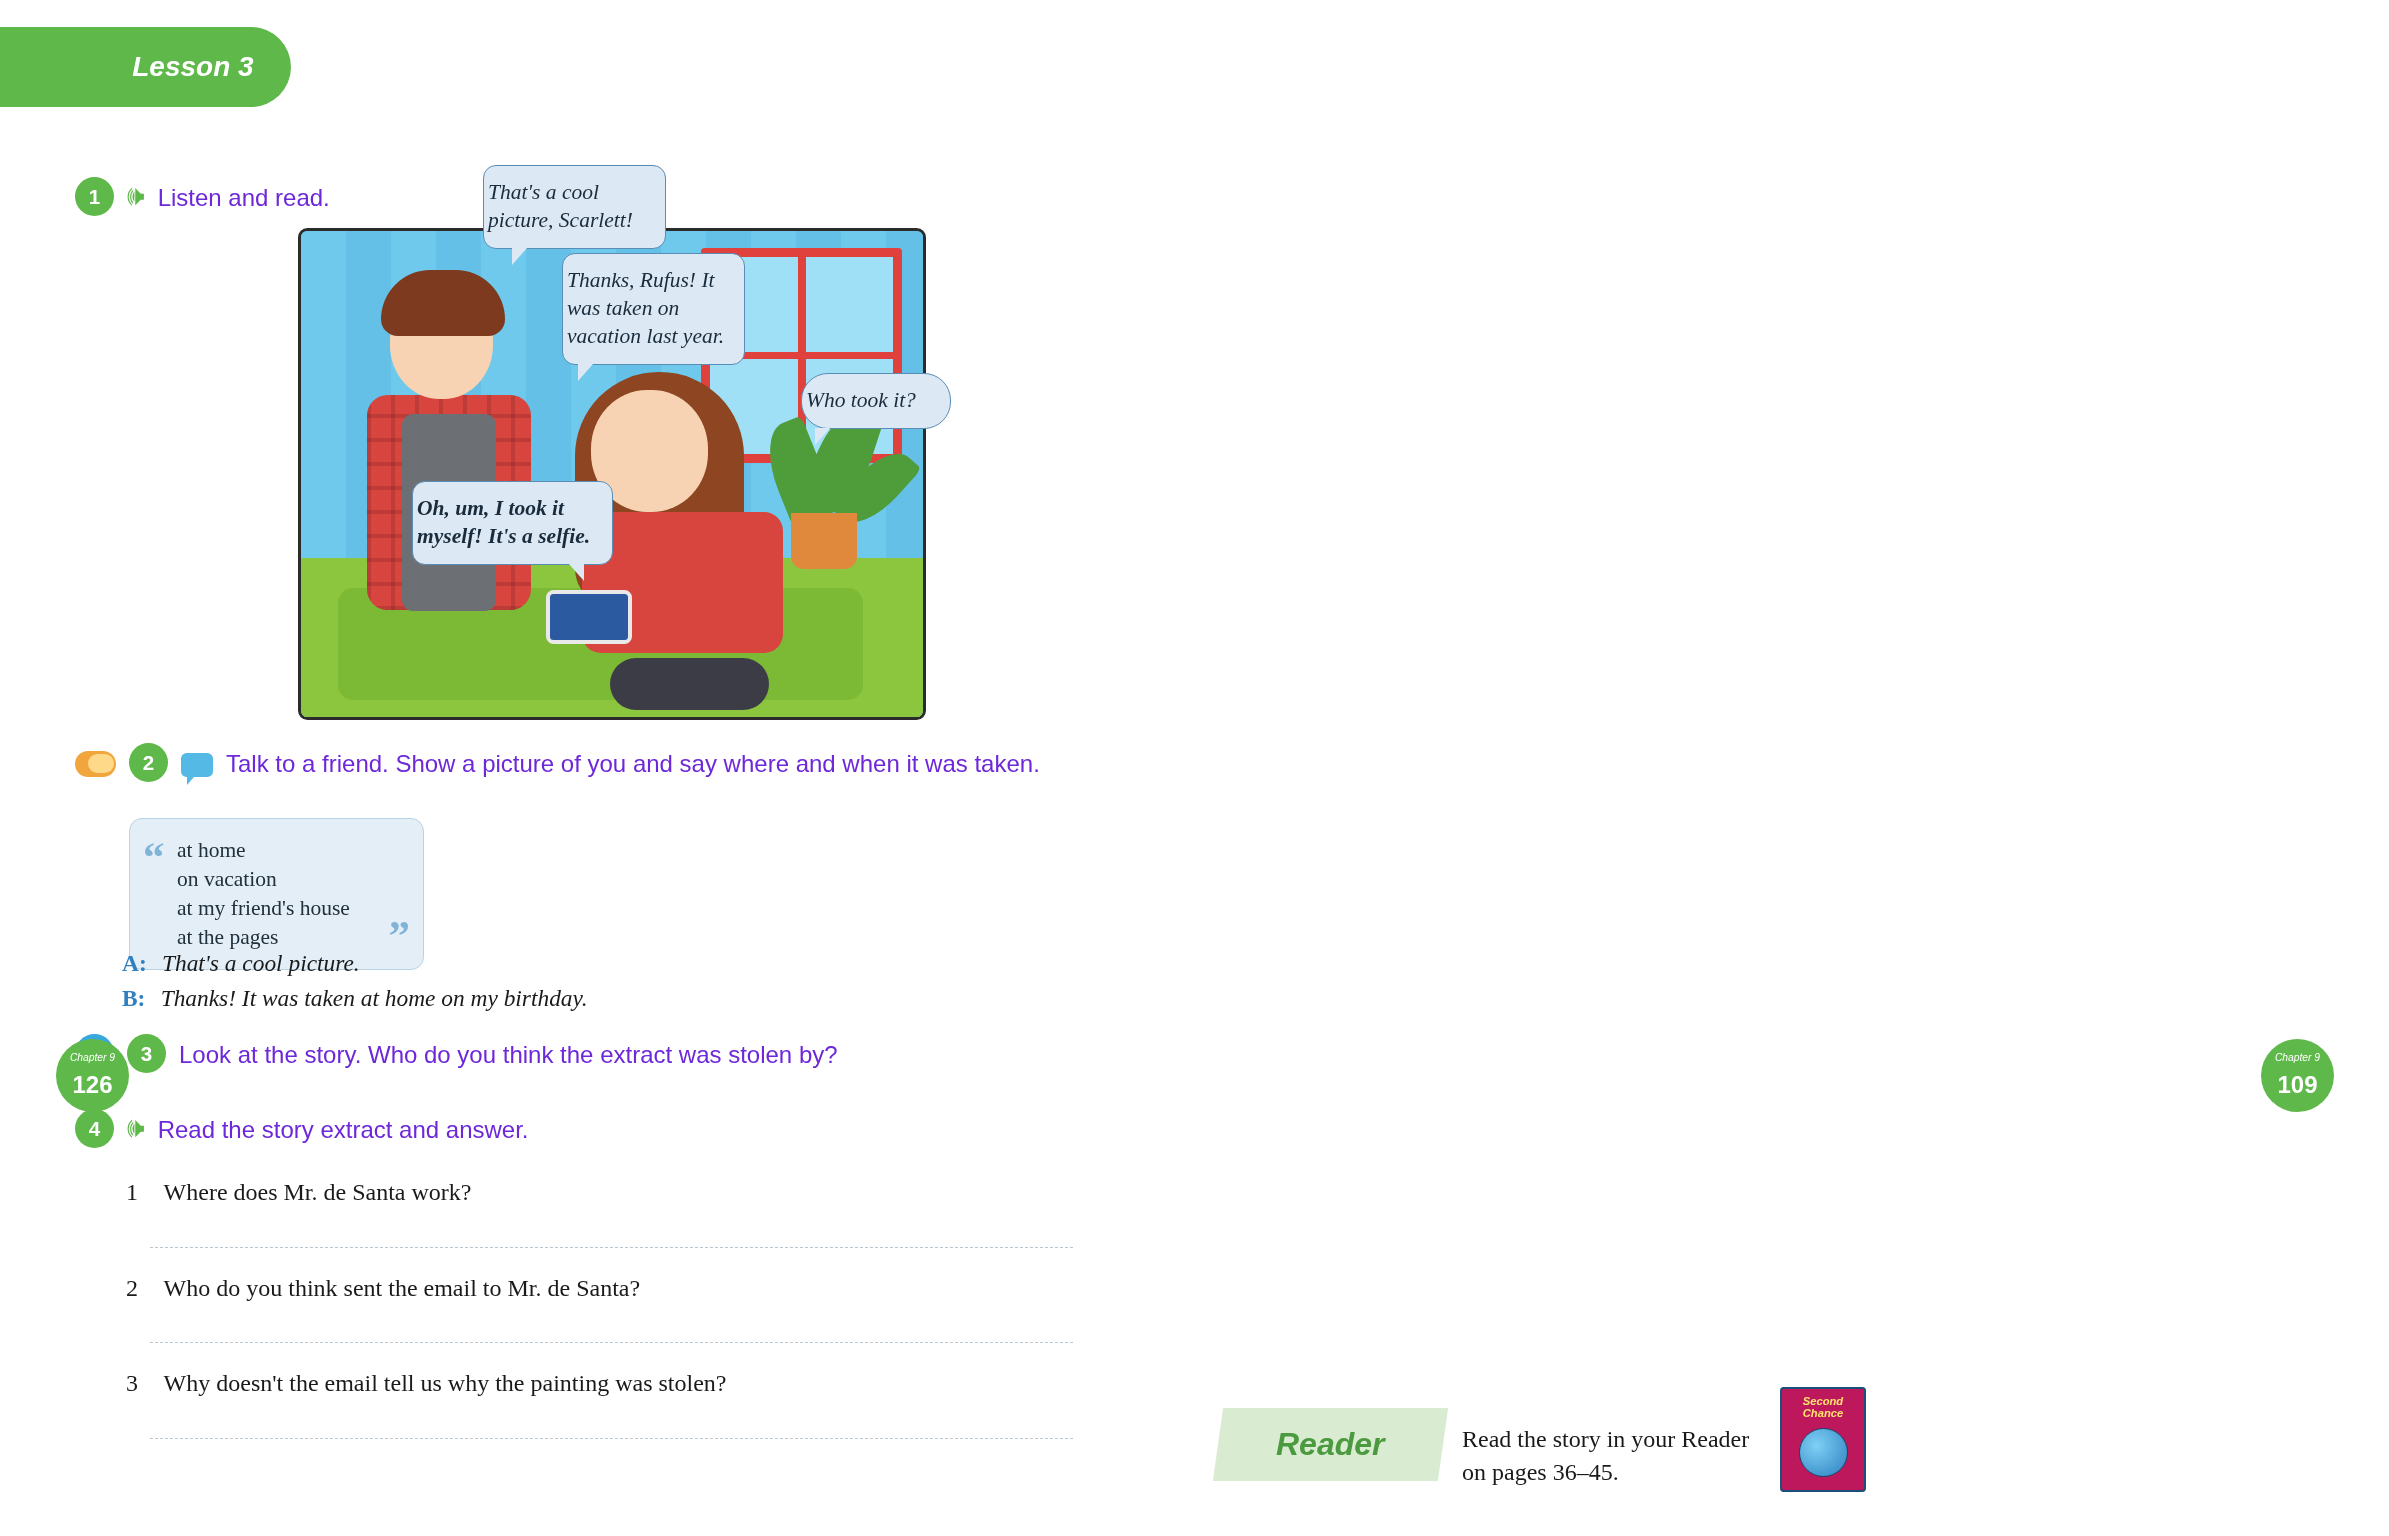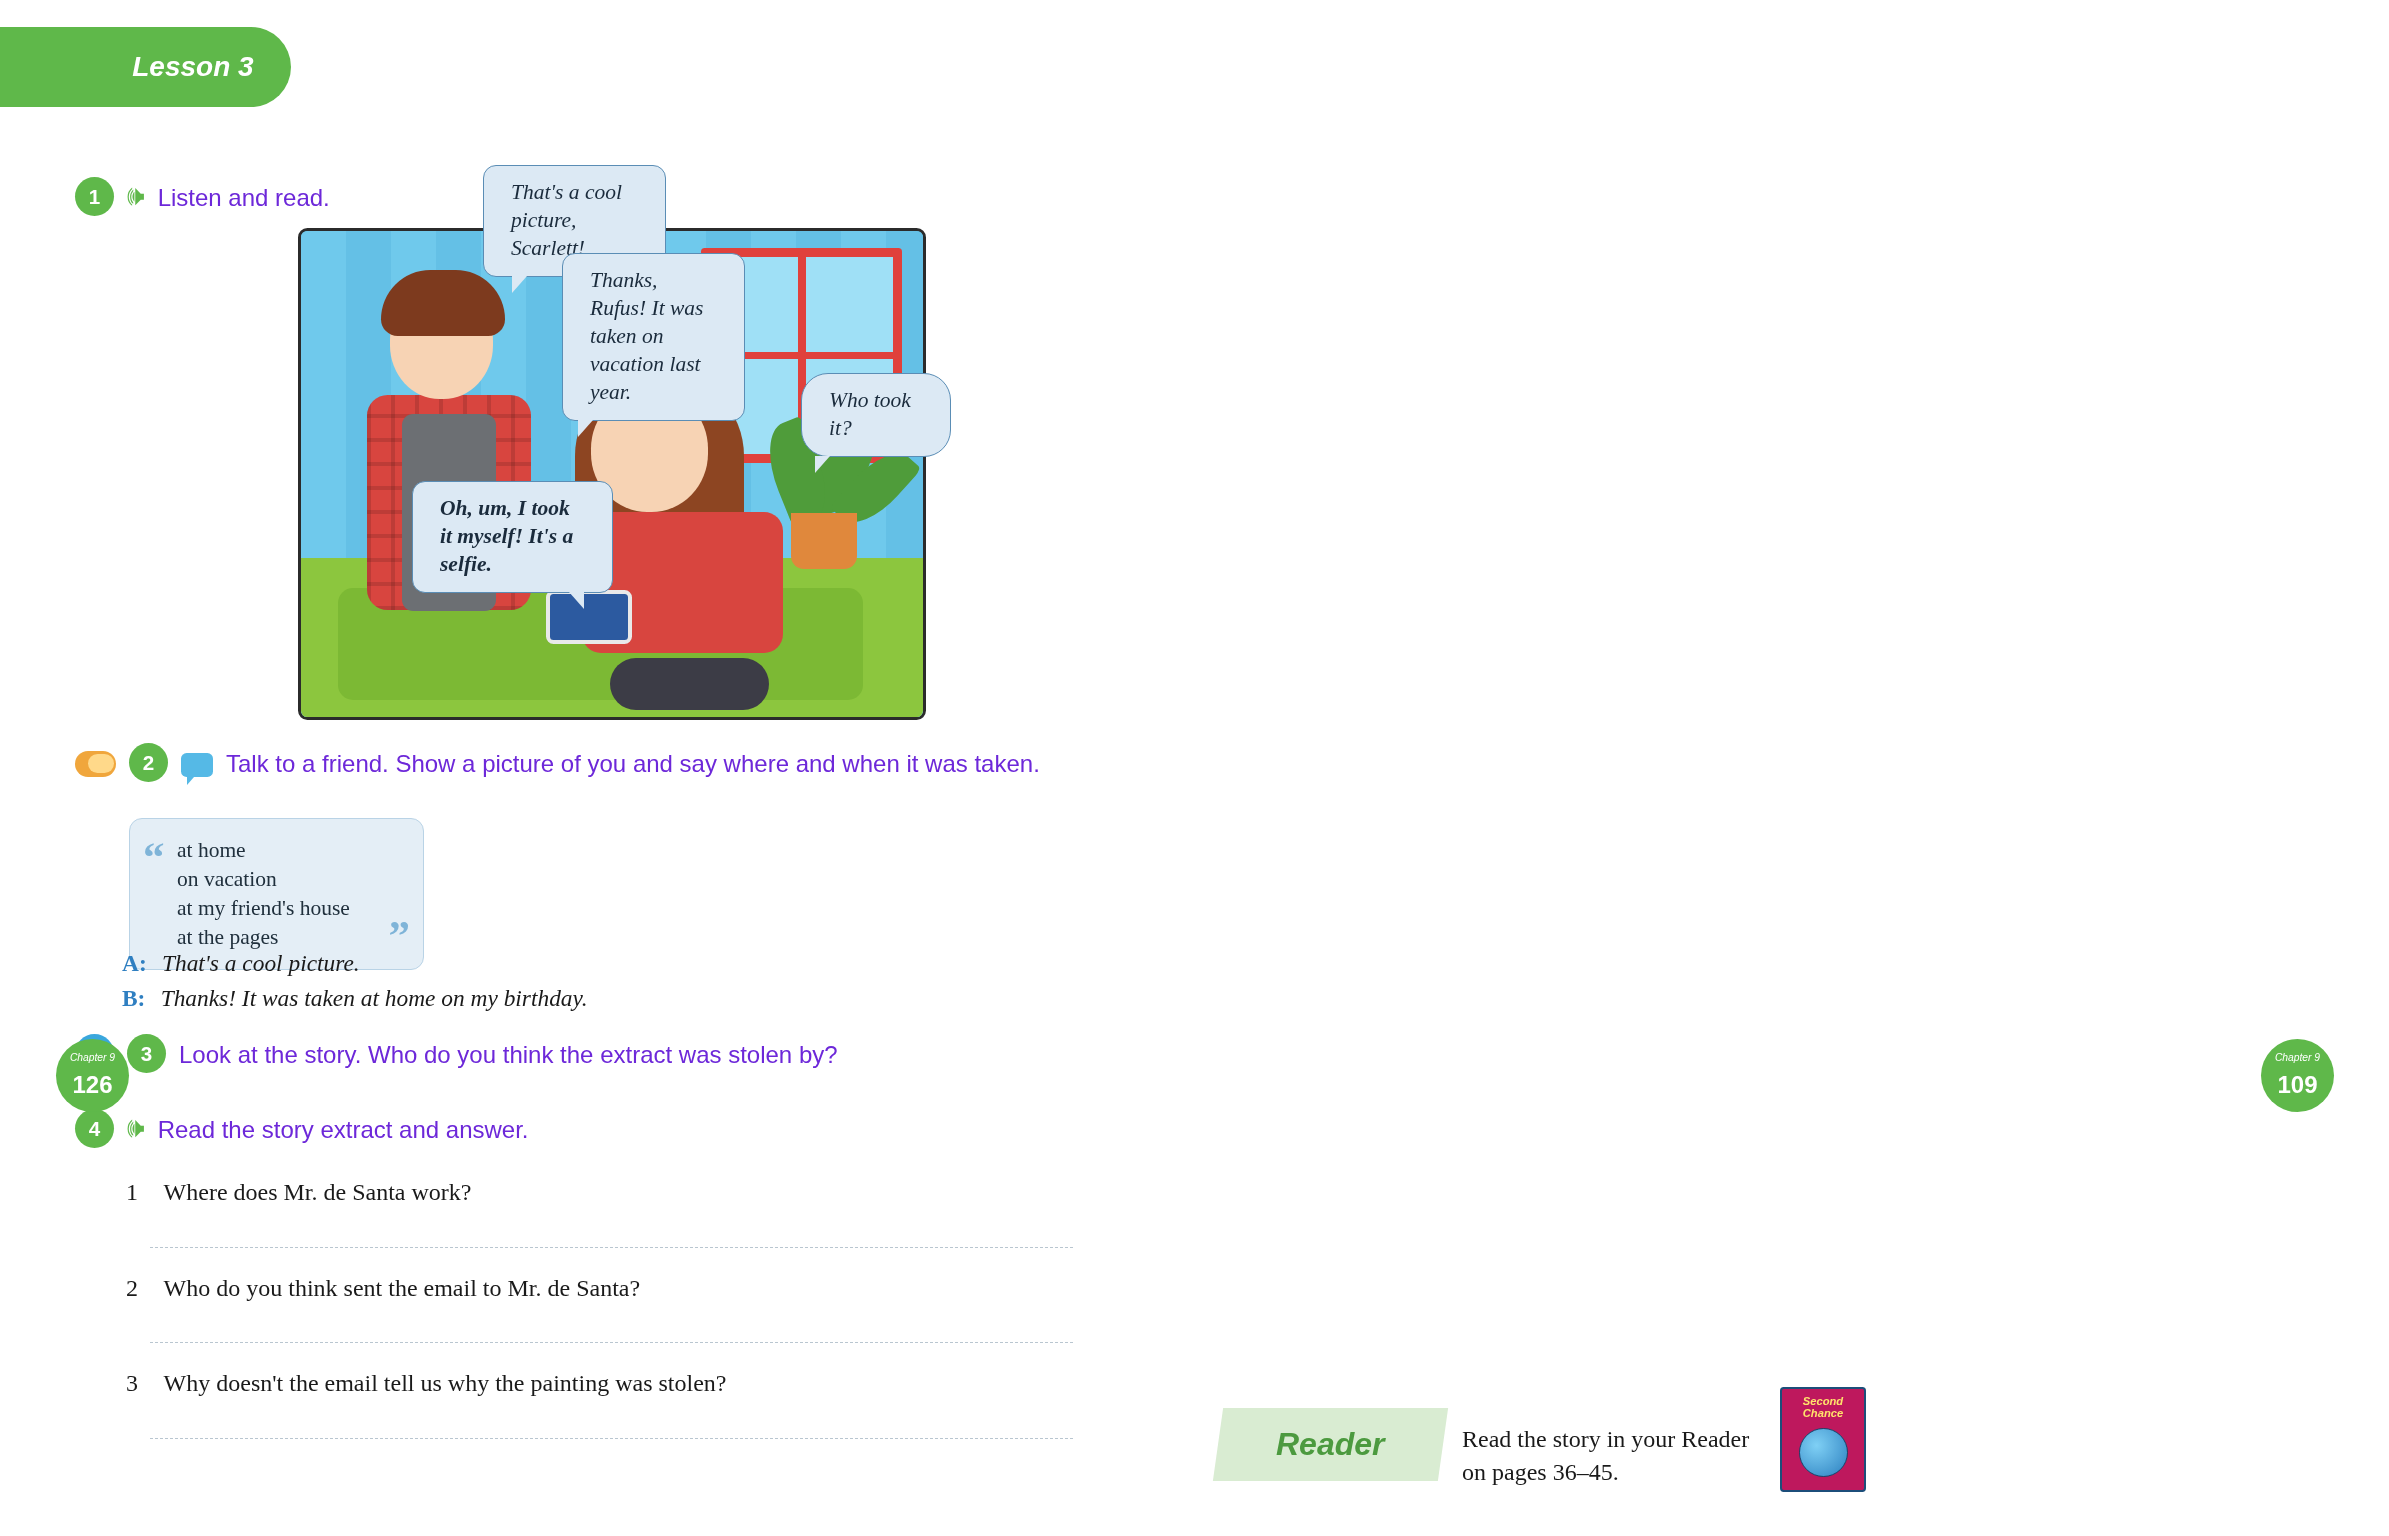--- a/index.html
+++ b/index.html
@@ -83,21 +83,21 @@
       repeating-linear-gradient(0deg, rgba(0,0,0,.12) 0 3.7px, transparent 3.7px 24px); border-radius:20.6px;}
   .illus .apron { position:absolute; left:101px; top:183px; width:94px; height:197px; background:#6c6f73; border-radius:11.2px;}
   .illus .girl-head { position:absolute; left:290px; top:159px; width:117px; height:122px; background:#f7d3b4; border-radius:48%; }
   .illus .girl-hair { position:absolute; left:274px; top:141px; width:169px; height:234px; background:#8d4522; border-radius:84px 84px 37px 37px; }
   .illus .girl-body { position:absolute; left:281px; top:281px; width:201px; height:141px; background:#d8453f; border-radius:19px; }
   .illus .cat { position:absolute; left:309px; bottom:7.5px; width:159px; height:52px; background:#3c3c46; border-radius:26px; }
   .illus .phone { position:absolute; left:245px; bottom:73px; width:86px; height:54px; background:#2c5aa0; border:4.7px solid #e9e9e9; border-radius:7.5px; }
 
   .bubble {
     position:absolute; background:#dce9f4; border:1.9px solid #5a8db5; border-radius:13px;
-    padding:13px 27px; font-family:"Liberation Serif", serif; font-style:italic; font-size:21.5px;
+    padding:13px 4px; font-family:"Liberation Serif", serif; font-style:italic; font-size:21.5px;
     color:#1a2b3c; line-height:1.3;
   }
   .bubble:after {
     content:""; position:absolute; width:0; height:0;
     border-style:solid;
   }
   .b1 { left:483px; top:157px; width:183px; }
   .b1:after { left:28px; bottom:-17px; border-width:17px 15px 0 0; border-color:#dce9f4 transparent transparent transparent; }
   .b2 { left:562px; top:245px; width:183px; }
   .b2:after { left:15px; bottom:-17px; border-width:17px 15px 0 0; border-color:#dce9f4 transparent transparent transparent; }

